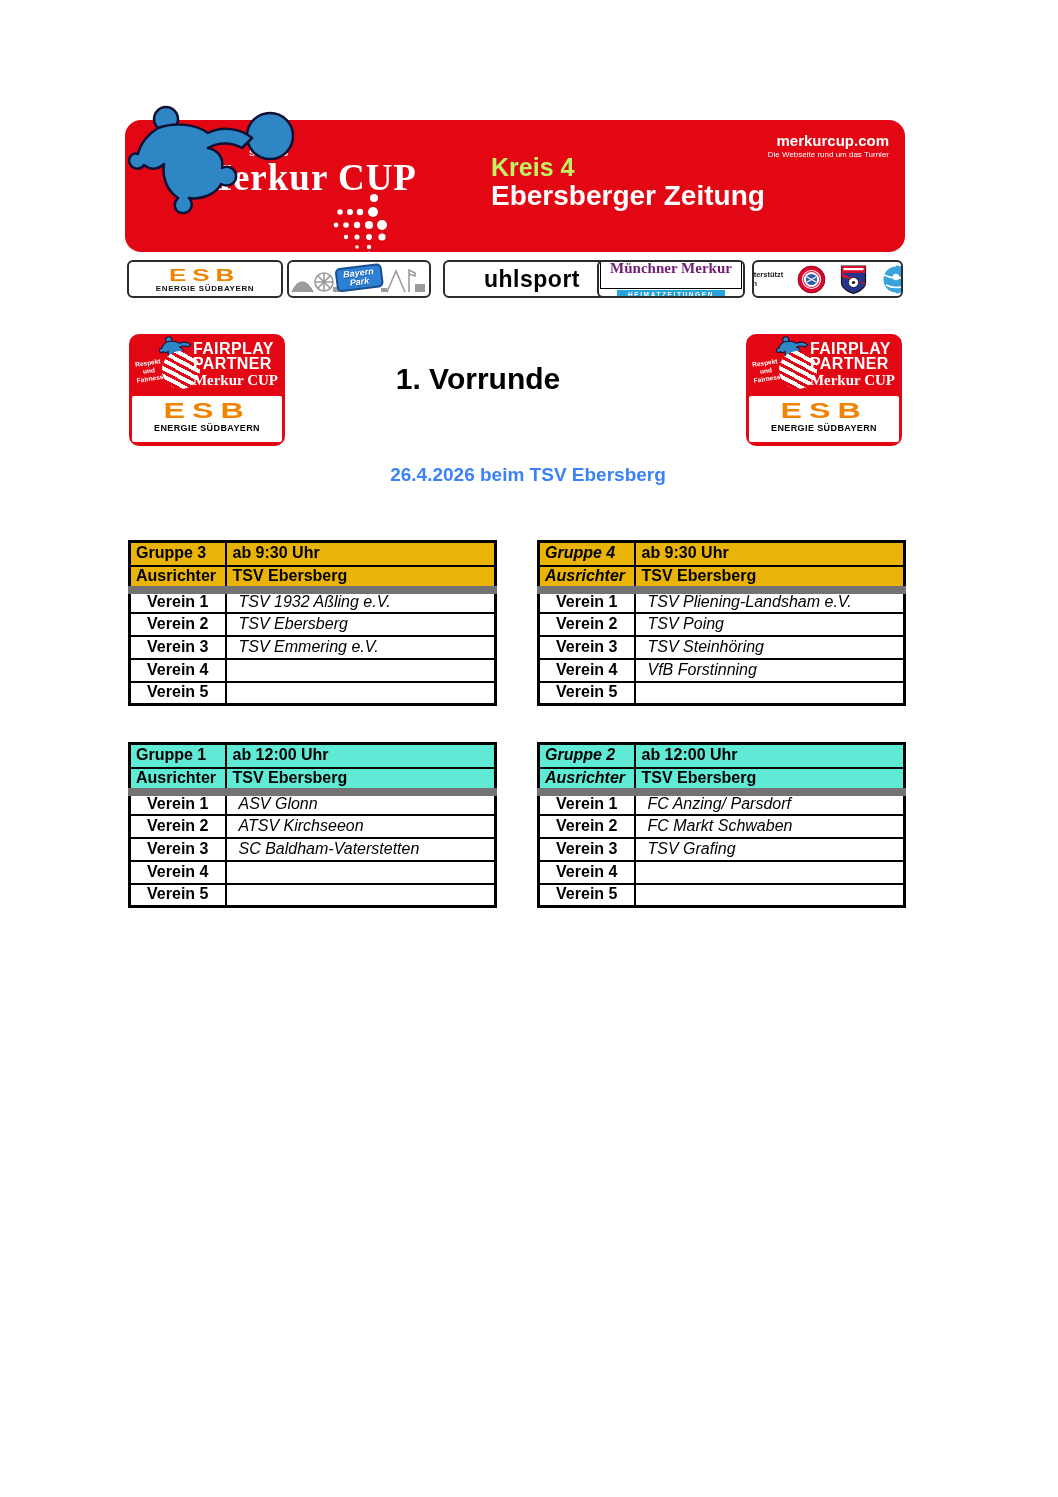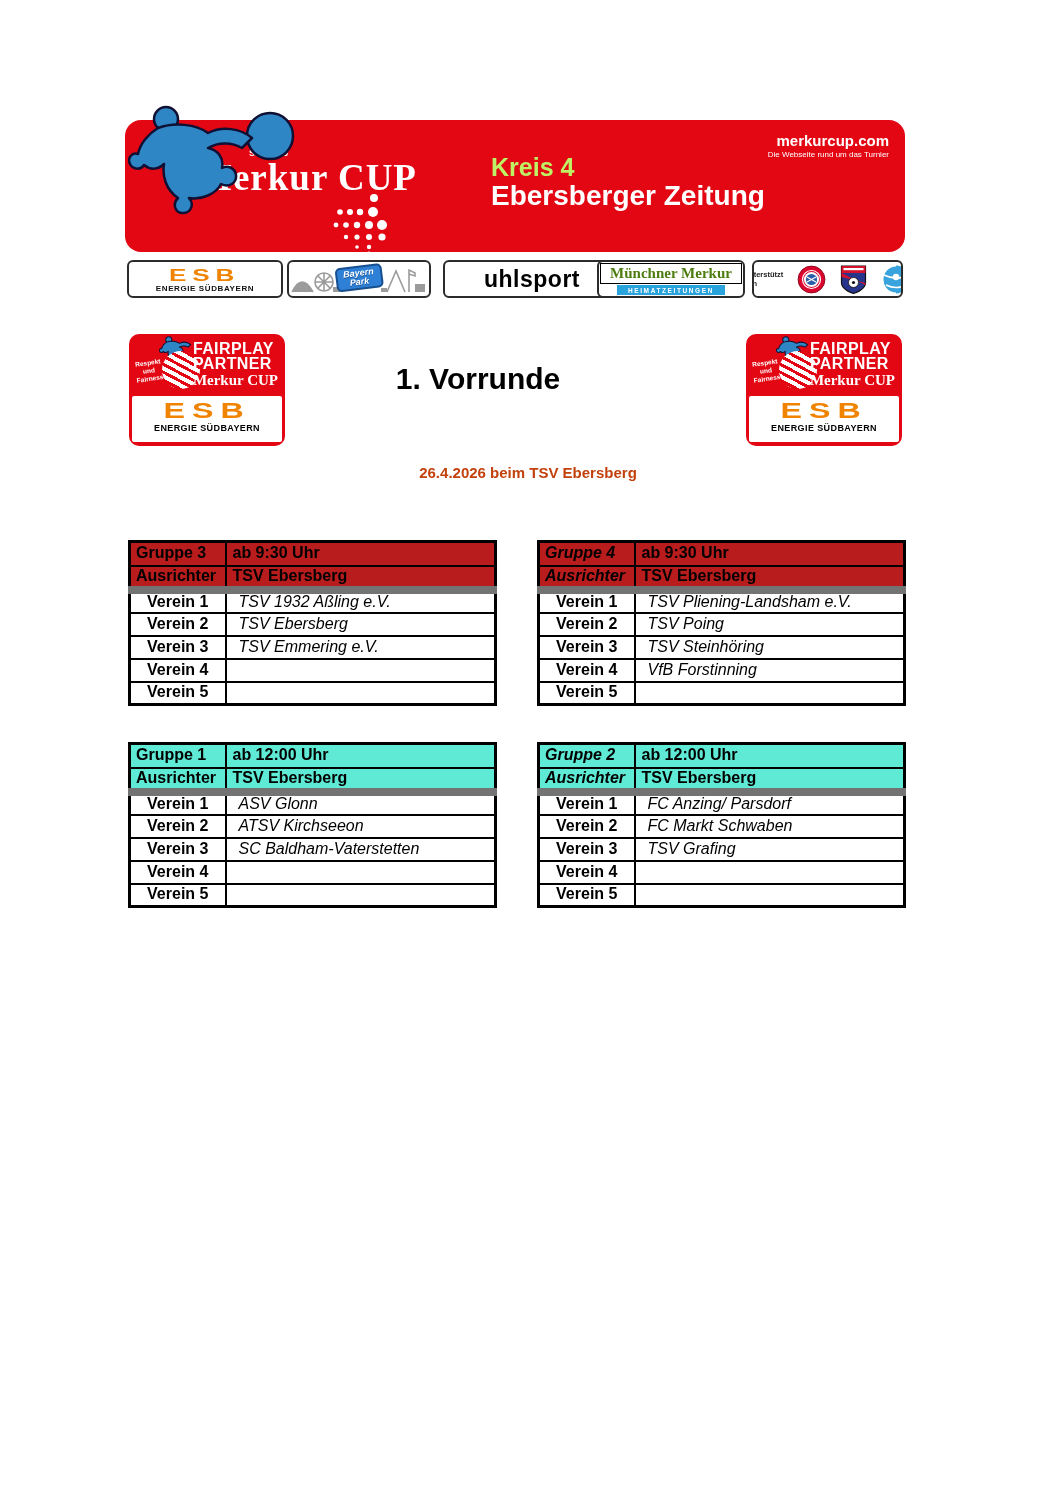--- a/index.html
+++ b/index.html
@@ -29,21 +29,21 @@
               letter-spacing:4px; transform:scaleX(1.45) scaleY(0.95); }
   .esb-name { font-size:8px; font-weight:700; letter-spacing:0.6px; color:#111; margin-top:1px; }
   .bp-wrap { position:relative; width:100%; height:100%; }
   .bp-badge { position:absolute; left:50%; top:50%; transform:translate(-50%,-55%) rotate(-7deg);
               background:#2E7FD6; border:2px solid #174F8F; border-radius:5px; color:#fff;
               font-style:italic; font-weight:700; font-size:9px; line-height:9px;
               padding:1px 6px; text-align:center; text-shadow:0 1px 0 #174F8F; }
   .uhl { font-size:23px; font-weight:800; letter-spacing:0.5px; color:#000; }
   .mm { display:flex; flex-direction:column; align-items:center; }
   .mm-name { font-family:"Liberation Serif",serif; font-weight:700; font-size:15px;
-             border:1px solid #000; padding:0 9px 1px; line-height:1.25; color:#4d7c0f; }
+             border:1px solid #000; padding:0 9px 10px; line-height:1.25; color:#701a75; }
   .mm-bar { background:#29A3DC; color:#fff; font-size:6.5px; font-weight:700;
             letter-spacing:1.6px; padding:1.5px 11px; margin-top:1px; }
   .sup { display:flex; align-items:center; gap:14px; padding:0 5px; }
   .sup-label { font-size:7.5px; font-weight:700; line-height:1.2; color:#222; }
 
   
   .fairplay { position:absolute; top:334px; width:156px; height:112px;
               background:#E30613; border-radius:10px; }
   .fp-red { position:relative; height:62px; }
   .fp-mini-player { position:absolute; left:30px; top:2px; }
@@ -56,34 +56,34 @@
   .fp-l3 { font-family:"Liberation Serif",serif; font-size:15px; font-weight:700; line-height:16px; margin-top:1px; }
   .fp-white { margin:0 3px; height:46px; background:#fff; border-radius:2px; text-align:center; padding-top:2px; }
   .fp-esb-logo { display:inline-block; color:#F08300; font-weight:900; font-size:23px; line-height:24px;
                  letter-spacing:5px; transform:scaleX(1.4) scaleY(0.95); }
   .fp-esb-name { font-size:9px; font-weight:700; letter-spacing:0.4px; color:#000; margin-top:1px; }
 
   
   .title { position:absolute; left:128px; top:362px; width:700px; text-align:center;
            font-size:30px; font-weight:700; color:#000; }
   .dateline { position:absolute; left:128px; top:464px; width:800px; text-align:center;
-              font-size:15px; font-weight:700; color:#c2410c; }
+              font-size:19px; font-weight:700; color:#3b82f6; }
 
   
   table.grp { position:absolute; width:366px; border-collapse:collapse; table-layout:fixed;
               border:3px solid #000; background:#fff; }
   .grp td { border:2px solid #000; font-size:16px; height:23px; padding:0;
             line-height:1.05; vertical-align:middle; white-space:nowrap; overflow:hidden; color:#000; }
   .grp tr.h td { height:24px; font-weight:700; }
   .grp tr.h2 td { border-bottom:8px solid #737373; }
   .grp td.hl { padding-left:5px; }
   .grp td.hv { padding-left:6px; }
   .grp td.rl { font-weight:700; text-align:center; }
   .grp td.rv { padding-left:12px;font-style:italic; }
-  table.t-blue tr.h td { background:#b91c1c; }
+  table.t-blue tr.h td { background:#eab308; }
   table.t-green tr.h td { background:#5eead4; }
   table.t-it td.hl { font-style:italic; }
   .pos-t3 { left:128px; top:540px; }
   .pos-t4 { left:537px; top:540px; }
   .pos-t1 { left:128px; top:742px; }
   .pos-t2 { left:537px; top:742px; }
 </style>
 </head>
 <body>
 

